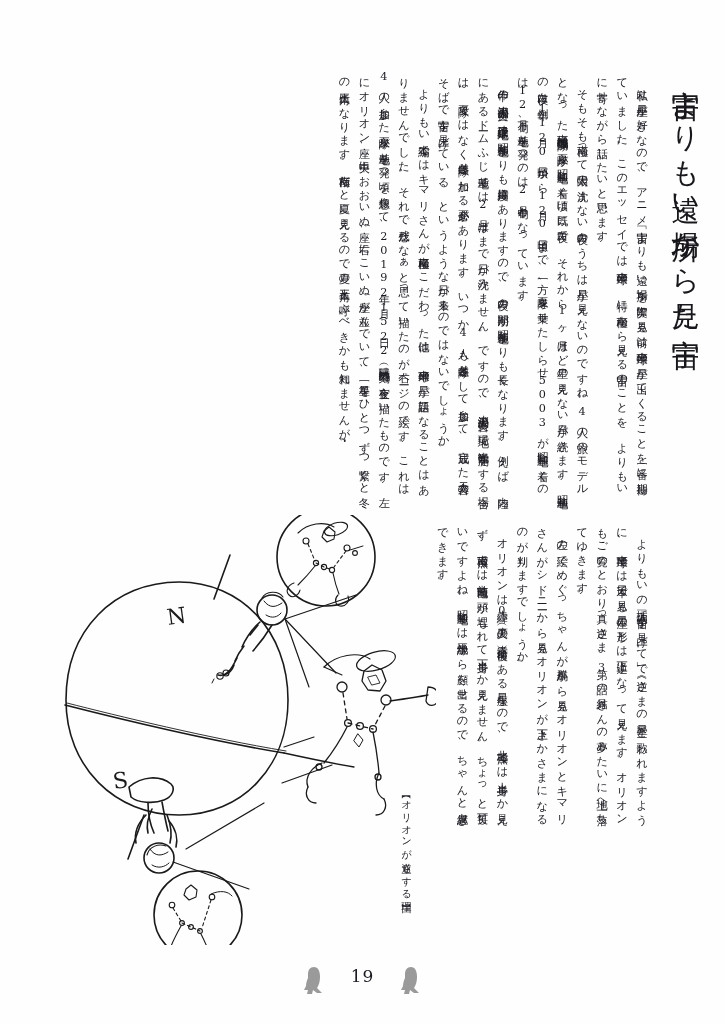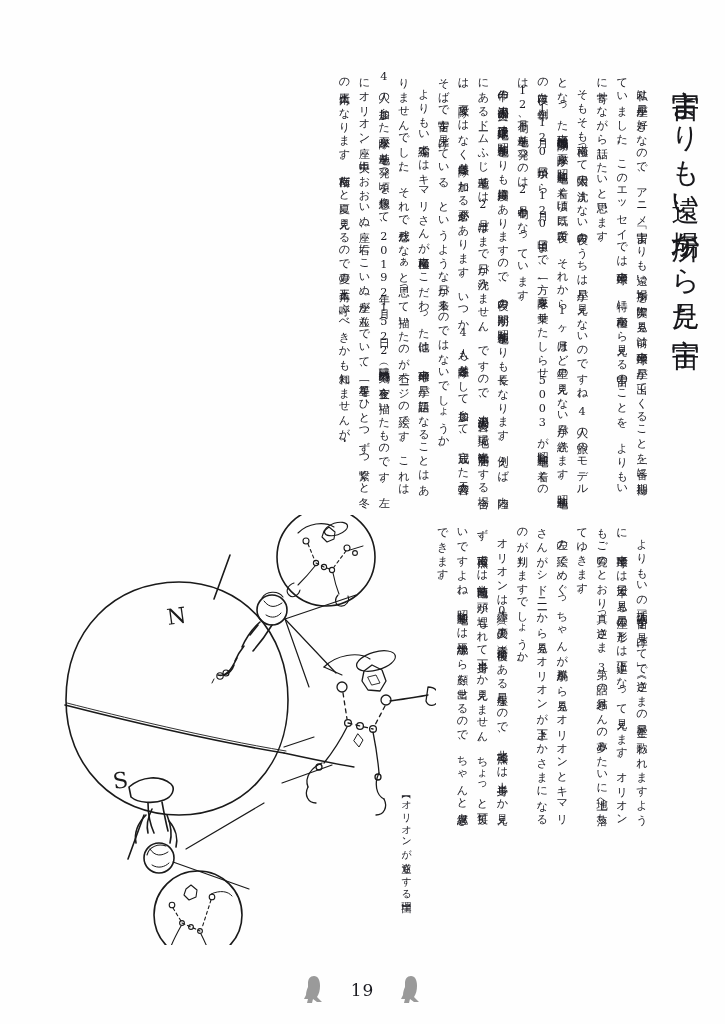--- a/index.html
+++ b/index.html
@@ -103,21 +103,21 @@
   }
 
   
   .footer {
     position: absolute;
     left: 0;
     right: 0;
     bottom: 10px;
     height: 48px;
     display: flex;
-    align-items: center;
+    align-items: flex-start;
     justify-content: center;
     gap: 26px;
   }
   .page-num {
     font-size: 17px;
     color: #1a1a20;
     font-family: "DejaVu Serif", "Liberation Serif", serif;
     letter-spacing: 1px;
   }
   .penguin {

